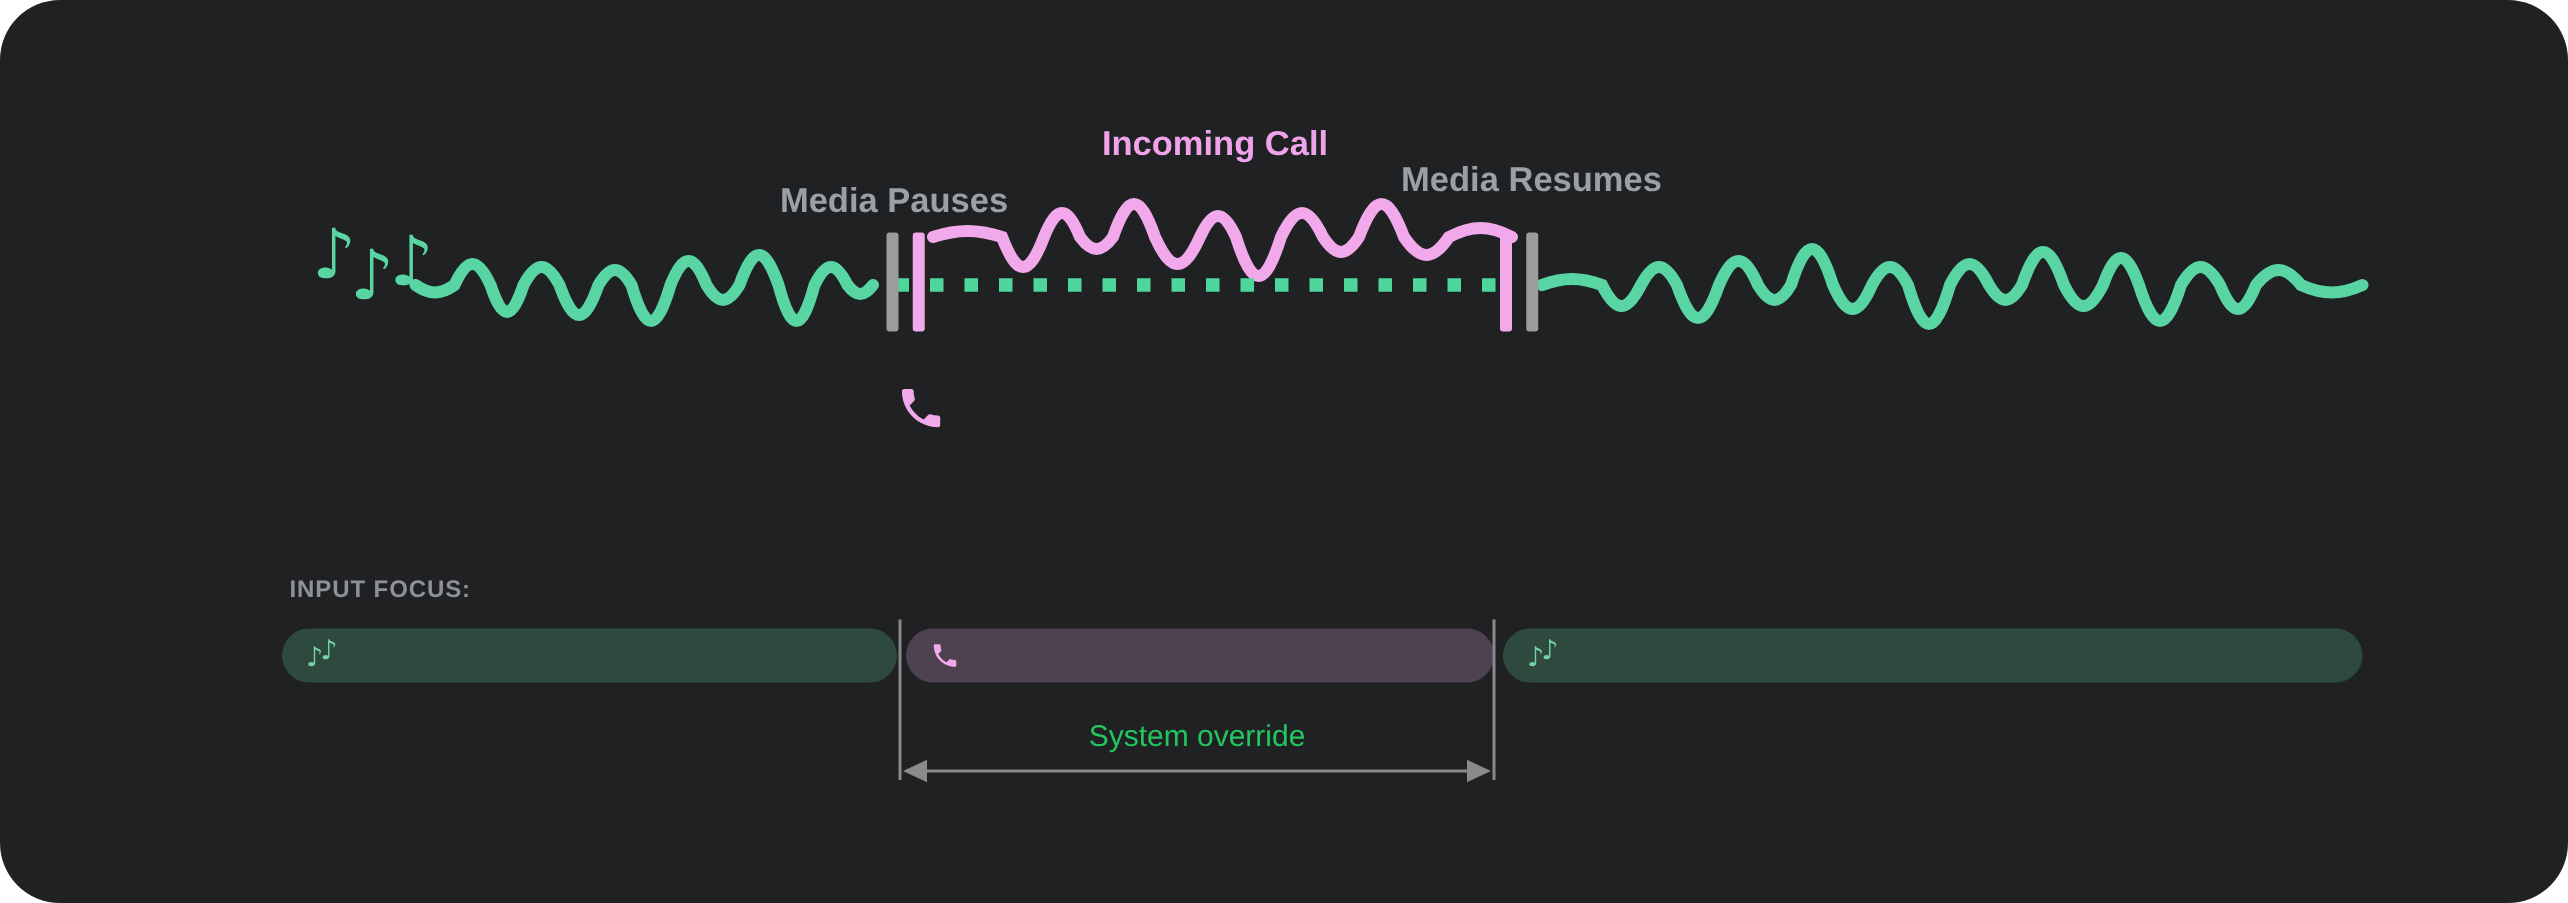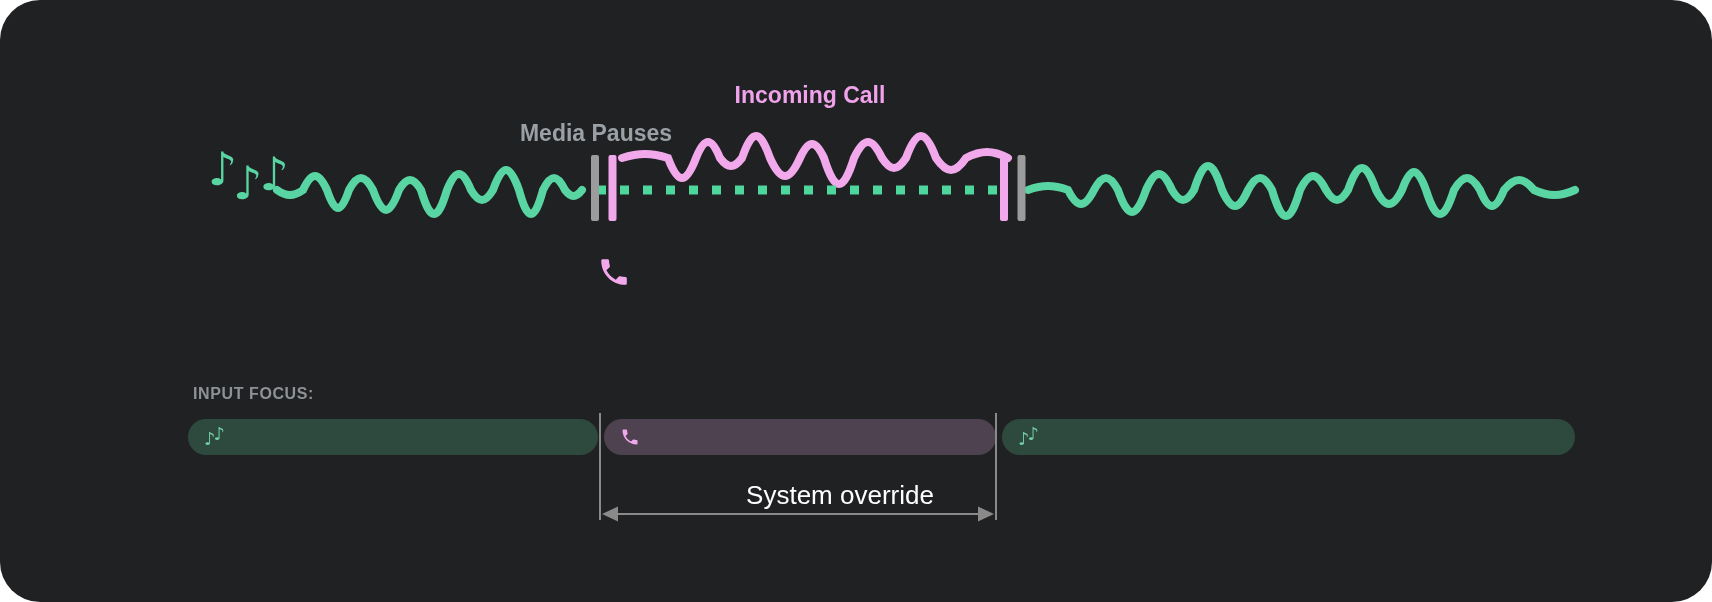--- a/index.html
+++ b/index.html
@@ -22,30 +22,31 @@
   
   .input-title{left:193px;top:385px;font-size:16px;font-weight:700;letter-spacing:.6px;color:#8E9297;}
   .focus-bar{position:absolute;top:419px;height:36px;border-radius:18px;display:flex;align-items:center;padding-left:16px;box-sizing:border-box;}
   .bar-media{background:#2E4A3F;}
   .bar-call{background:#4E4150;}
   .small-notes{color:#74D1A9;font-family:"DejaVu Sans",sans-serif;font-size:18px;line-height:1;white-space:nowrap;}
   .small-notes span{display:inline-block;}
   .small-notes .n1{transform:translateY(2px);}
   .small-notes .n2{transform:translateY(-3px);margin-left:-2px;}
   .vline{position:absolute;top:413px;width:2px;height:107px;background:#8A8A8A;}
-  .override-label{left:840px;top:480px;transform:translateX(-50%);font-size:26px;color:#ffffff;white-space:nowrap;}
+  .override-label{left:798px;top:480px;transform:translateX(-50%);font-size:20px;color:#22c55e;white-space:nowrap;}
 </style>
 </head>
 <body>
 
 <div class="stage">
   <div class="panel">
 
     <div class="abs dlabel" style="left:596px;top:120px;">Media Pauses</div>
     <div class="abs dlabel incoming" style="left:810px;top:82px;">Incoming Call</div>
+    <div class="abs dlabel" style="left:1021px;top:106px;">Media Resumes</div>
 
     <div class="abs big-notes"><span class="n1">♪</span><span class="n2">♪</span><span class="n3">♪</span></div>
 
     <svg class="overlay" viewBox="0 0 1712 602">
       <path id="w1" fill="none" stroke="#58D5A2" stroke-width="8" stroke-linecap="round" d="M 277 190 C 286.5 196.7 293.5 196.7 303 190 C 311.7 171.3 318.3 171.3 327 190 C 335.0 214.0 341.0 214.0 349 190 C 357.7 174.0 364.3 174.0 373 190 C 382.5 216.7 389.5 216.7 399 190 C 407.0 176.7 413.0 176.7 421 190 C 430.5 222.0 437.5 222.0 447 190 C 455.7 168.7 462.3 168.7 471 190 C 479.0 203.3 485.0 203.3 493 190 C 502.5 163.3 509.5 163.3 519 190 C 527.7 222.0 534.3 222.0 543 190 C 551.0 174.0 557.0 174.0 565 190 C 571.2 198.0 575.8 198.0 582 190"></path>
       <path id="w2" fill="none" stroke="#F2A9EC" stroke-width="8" stroke-linecap="round" d="M 622 158 C 638.7 152.7 651.3 152.7 668 158 C 678.2 184.7 685.8 184.7 696 158 C 704.7 136.7 711.3 136.7 720 158 C 728.0 168.7 734.0 168.7 742 158 C 752.2 128.7 759.8 128.7 770 158 C 780.9 182.0 789.1 182.0 800 158 C 808.7 139.3 815.3 139.3 824 158 C 834.9 192.7 843.1 192.7 854 158 C 864.2 136.7 871.8 136.7 882 158 C 890.7 171.3 897.3 171.3 906 158 C 916.9 128.7 925.1 128.7 936 158 C 946.9 174.0 955.1 174.0 966 158 C 981.3 150.0 992.7 150.0 1008 158"></path>
       <path id="w3" fill="none" stroke="#58D5A2" stroke-width="8" stroke-linecap="round" d="M 1028 190 C 1042.6 184.7 1053.4 184.7 1068 190 C 1077.5 208.7 1084.5 208.7 1094 190 C 1102.7 174.0 1109.3 174.0 1118 190 C 1128.2 219.3 1135.8 219.3 1146 190 C 1155.5 168.7 1162.5 168.7 1172 190 C 1180.0 203.3 1186.0 203.3 1194 190 C 1204.2 158.0 1211.8 158.0 1222 190 C 1231.5 211.3 1238.5 211.3 1248 190 C 1256.7 174.0 1263.3 174.0 1272 190 C 1282.2 224.7 1289.8 224.7 1300 190 C 1309.5 171.3 1316.5 171.3 1326 190 C 1334.0 203.3 1340.0 203.3 1348 190 C 1358.2 160.7 1365.8 160.7 1376 190 C 1385.5 208.7 1392.5 208.7 1402 190 C 1410.7 166.0 1417.3 166.0 1426 190 C 1436.2 222.0 1443.8 222.0 1454 190 C 1463.5 174.0 1470.5 174.0 1480 190 C 1488.7 211.3 1495.3 211.3 1504 190 C 1514.9 176.7 1523.1 176.7 1534 190 C 1548.9 196.7 1560.1 196.7 1575 190"></path>
       <line x1="597" y1="190" x2="1008" y2="190" stroke="#4FD69D" stroke-width="9" stroke-dasharray="9 14"></line>
 
       <rect x="591" y="155" width="8" height="66" rx="2" fill="#9C9C9C"></rect>

